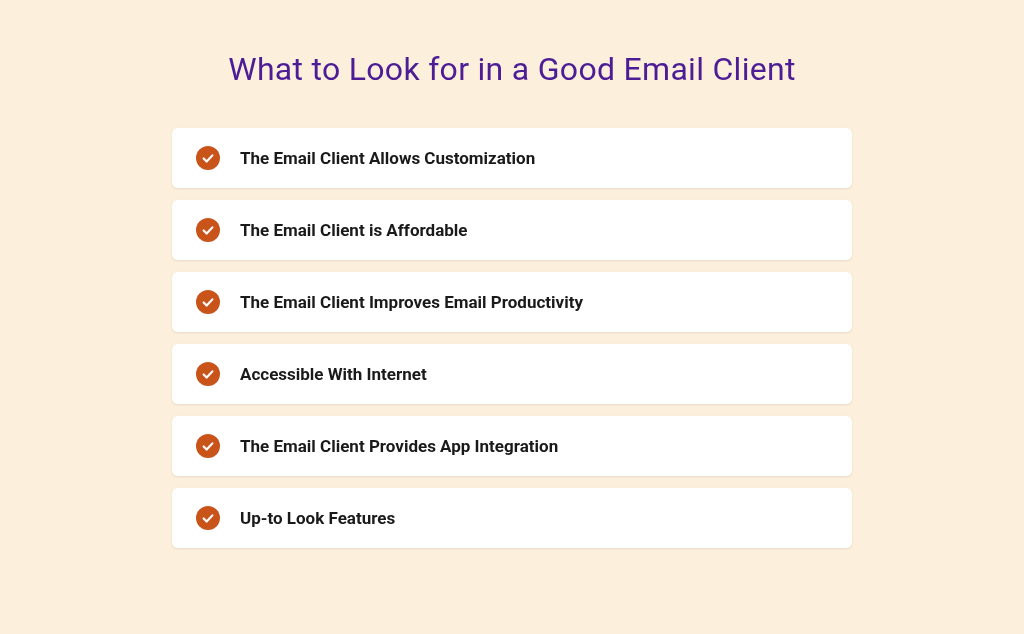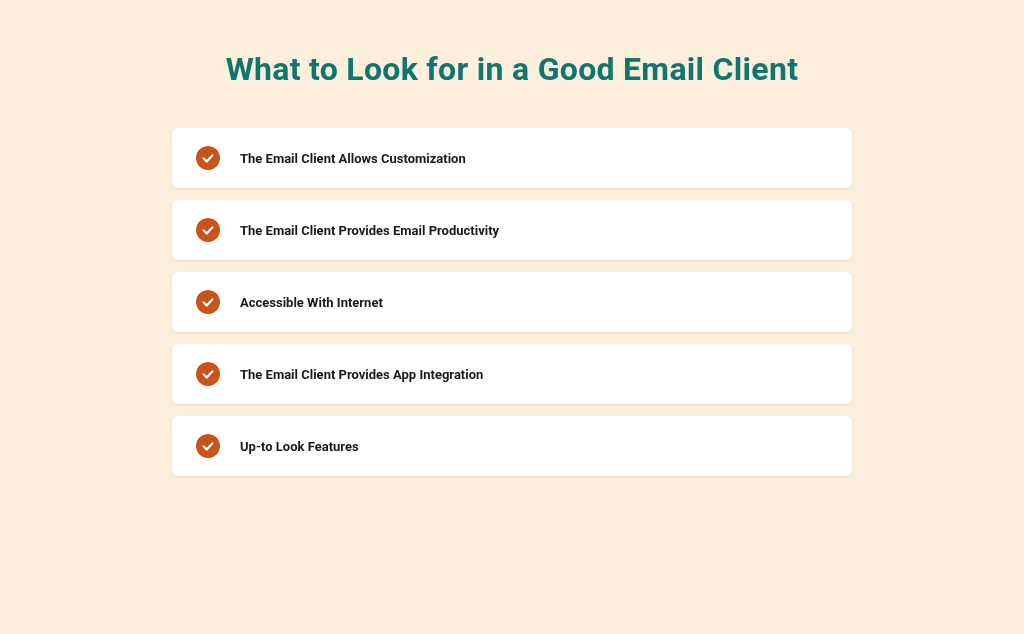--- a/index.html
+++ b/index.html
@@ -12,22 +12,22 @@
       height: 634px;
       background-color: #fcefdc;
       font-family: -apple-system, BlinkMacSystemFont, "Segoe UI", Roboto, Helvetica, Arial, sans-serif;
       display: flex;
       flex-direction: column;
       align-items: center;
       padding-top: 50px;
     }
     .title {
       font-size: 32px;
-      font-weight: 700;
-      color: #0f766e;
+      font-weight: 400;
+      color: #4c1d95;
       margin-bottom: 40px;
       letter-spacing: 0.3px;
     }
     .list-container {
       width: 680px;
       display: flex;
       flex-direction: column;
       gap: 12px;
     }
     .list-item {
@@ -47,49 +47,57 @@
       display: flex;
       align-items: center;
       justify-content: center;
       flex-shrink: 0;
     }
     .check-icon svg {
       width: 14px;
       height: 14px;
     }
     .item-label {
-      font-size: 13px;
+      font-size: 17px;
       font-weight: 700;
       color: #1a1a1a;
     }
   </style>
 </head>
 <body>
 
 <h1 class="title">What to Look for in a Good Email Client</h1>
 
 <div class="list-container">
 
   <div class="list-item">
     <span class="check-icon">
       <svg viewBox="0 0 16 16" fill="none" stroke="#ffffff" stroke-width="2.5" stroke-linecap="round" stroke-linejoin="round">
           <polyline points="3,8.5 6.5,12 13,5"></polyline>
         </svg>
     </span>
     <span class="item-label">The Email Client Allows Customization</span>
   </div>
 
+  <div class="list-item">
+    <span class="check-icon">
+      <svg viewBox="0 0 16 16" fill="none" stroke="#ffffff" stroke-width="2.5" stroke-linecap="round" stroke-linejoin="round">
+          <polyline points="3,8.5 6.5,12 13,5"></polyline>
+        </svg>
+    </span>
+    <span class="item-label">The Email Client is Affordable</span>
+  </div>
 
   <div class="list-item">
     <span class="check-icon">
       <svg viewBox="0 0 16 16" fill="none" stroke="#ffffff" stroke-width="2.5" stroke-linecap="round" stroke-linejoin="round">
           <polyline points="3,8.5 6.5,12 13,5"></polyline>
         </svg>
     </span>
-    <span class="item-label">The Email Client Provides Email Productivity</span>
+    <span class="item-label">The Email Client Improves Email Productivity</span>
   </div>
 
   <div class="list-item">
     <span class="check-icon">
       <svg viewBox="0 0 16 16" fill="none" stroke="#ffffff" stroke-width="2.5" stroke-linecap="round" stroke-linejoin="round">
           <polyline points="3,8.5 6.5,12 13,5"></polyline>
         </svg>
     </span>
     <span class="item-label">Accessible With Internet</span>
   </div>

